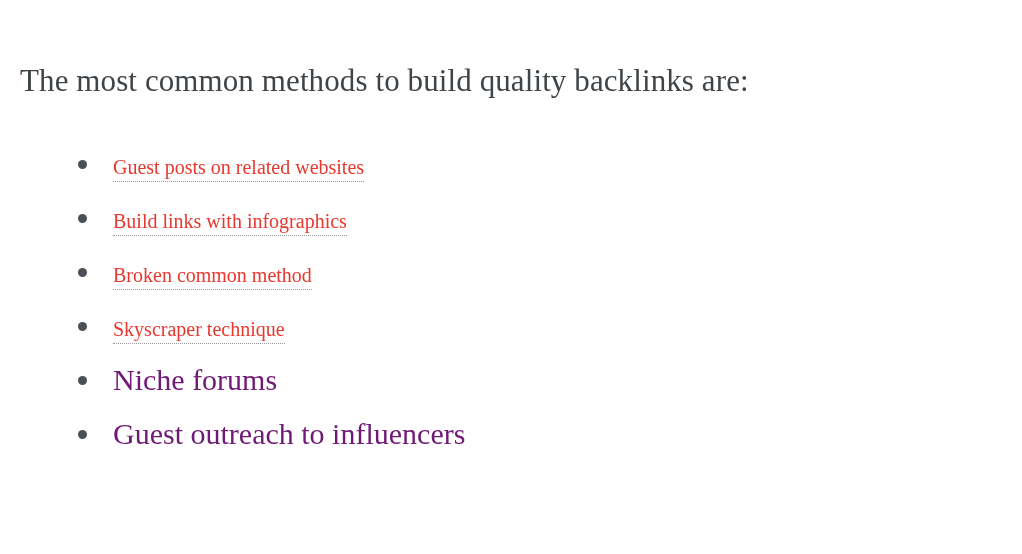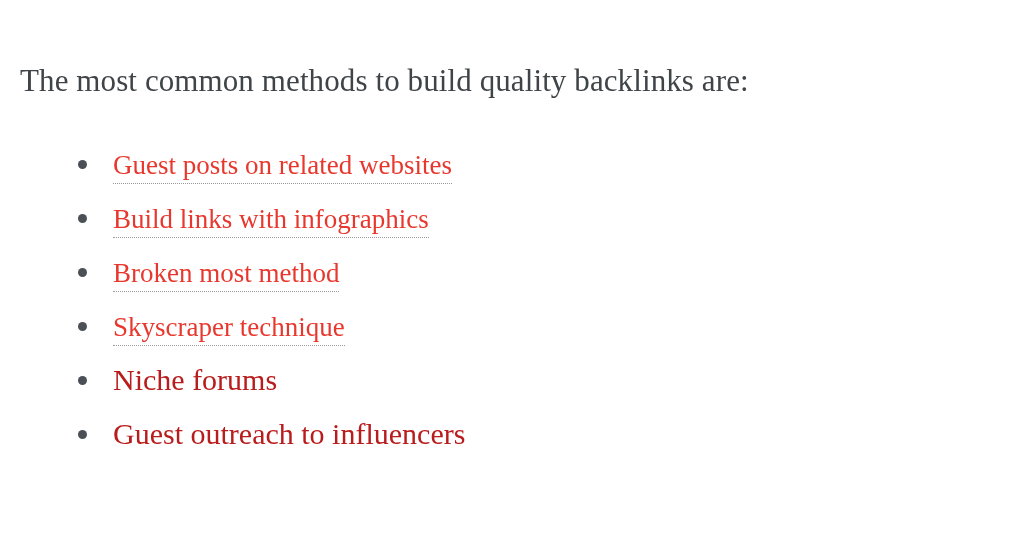--- a/index.html
+++ b/index.html
@@ -57,25 +57,25 @@
     left: 78px;
     top: 23px;
     width: 9px;
     height: 9px;
     border-radius: 50%;
     background: #4a5055;
   }
 
   .item-text {
     font-size: 30px;
-    color: #b91c1c;
+    color: #701a75;
   }
 
   .item-link {
-    font-size: 27px;
+    font-size: 20px;
     color: #e8382e;
     text-decoration: none;
     border-bottom: 1px dotted #9a9a9a;
     padding-bottom: 3px;
     cursor: pointer;
   }
 </style>
 </head>
 <body>
 
@@ -90,21 +90,21 @@
       <a class="item-link">Guest posts on related websites</a>
     </li>
 
     <li class="list-item">
       <span class="bullet-icon"></span>
       <a class="item-link">Build links with infographics</a>
     </li>
 
     <li class="list-item">
       <span class="bullet-icon"></span>
-      <a class="item-link">Broken most method</a>
+      <a class="item-link">Broken common method</a>
     </li>
 
 
     <li class="list-item">
       <span class="bullet-icon"></span>
       <a class="item-link">Skyscraper technique</a>
     </li>
 
     <li class="list-item">
       <span class="bullet-icon"></span>

